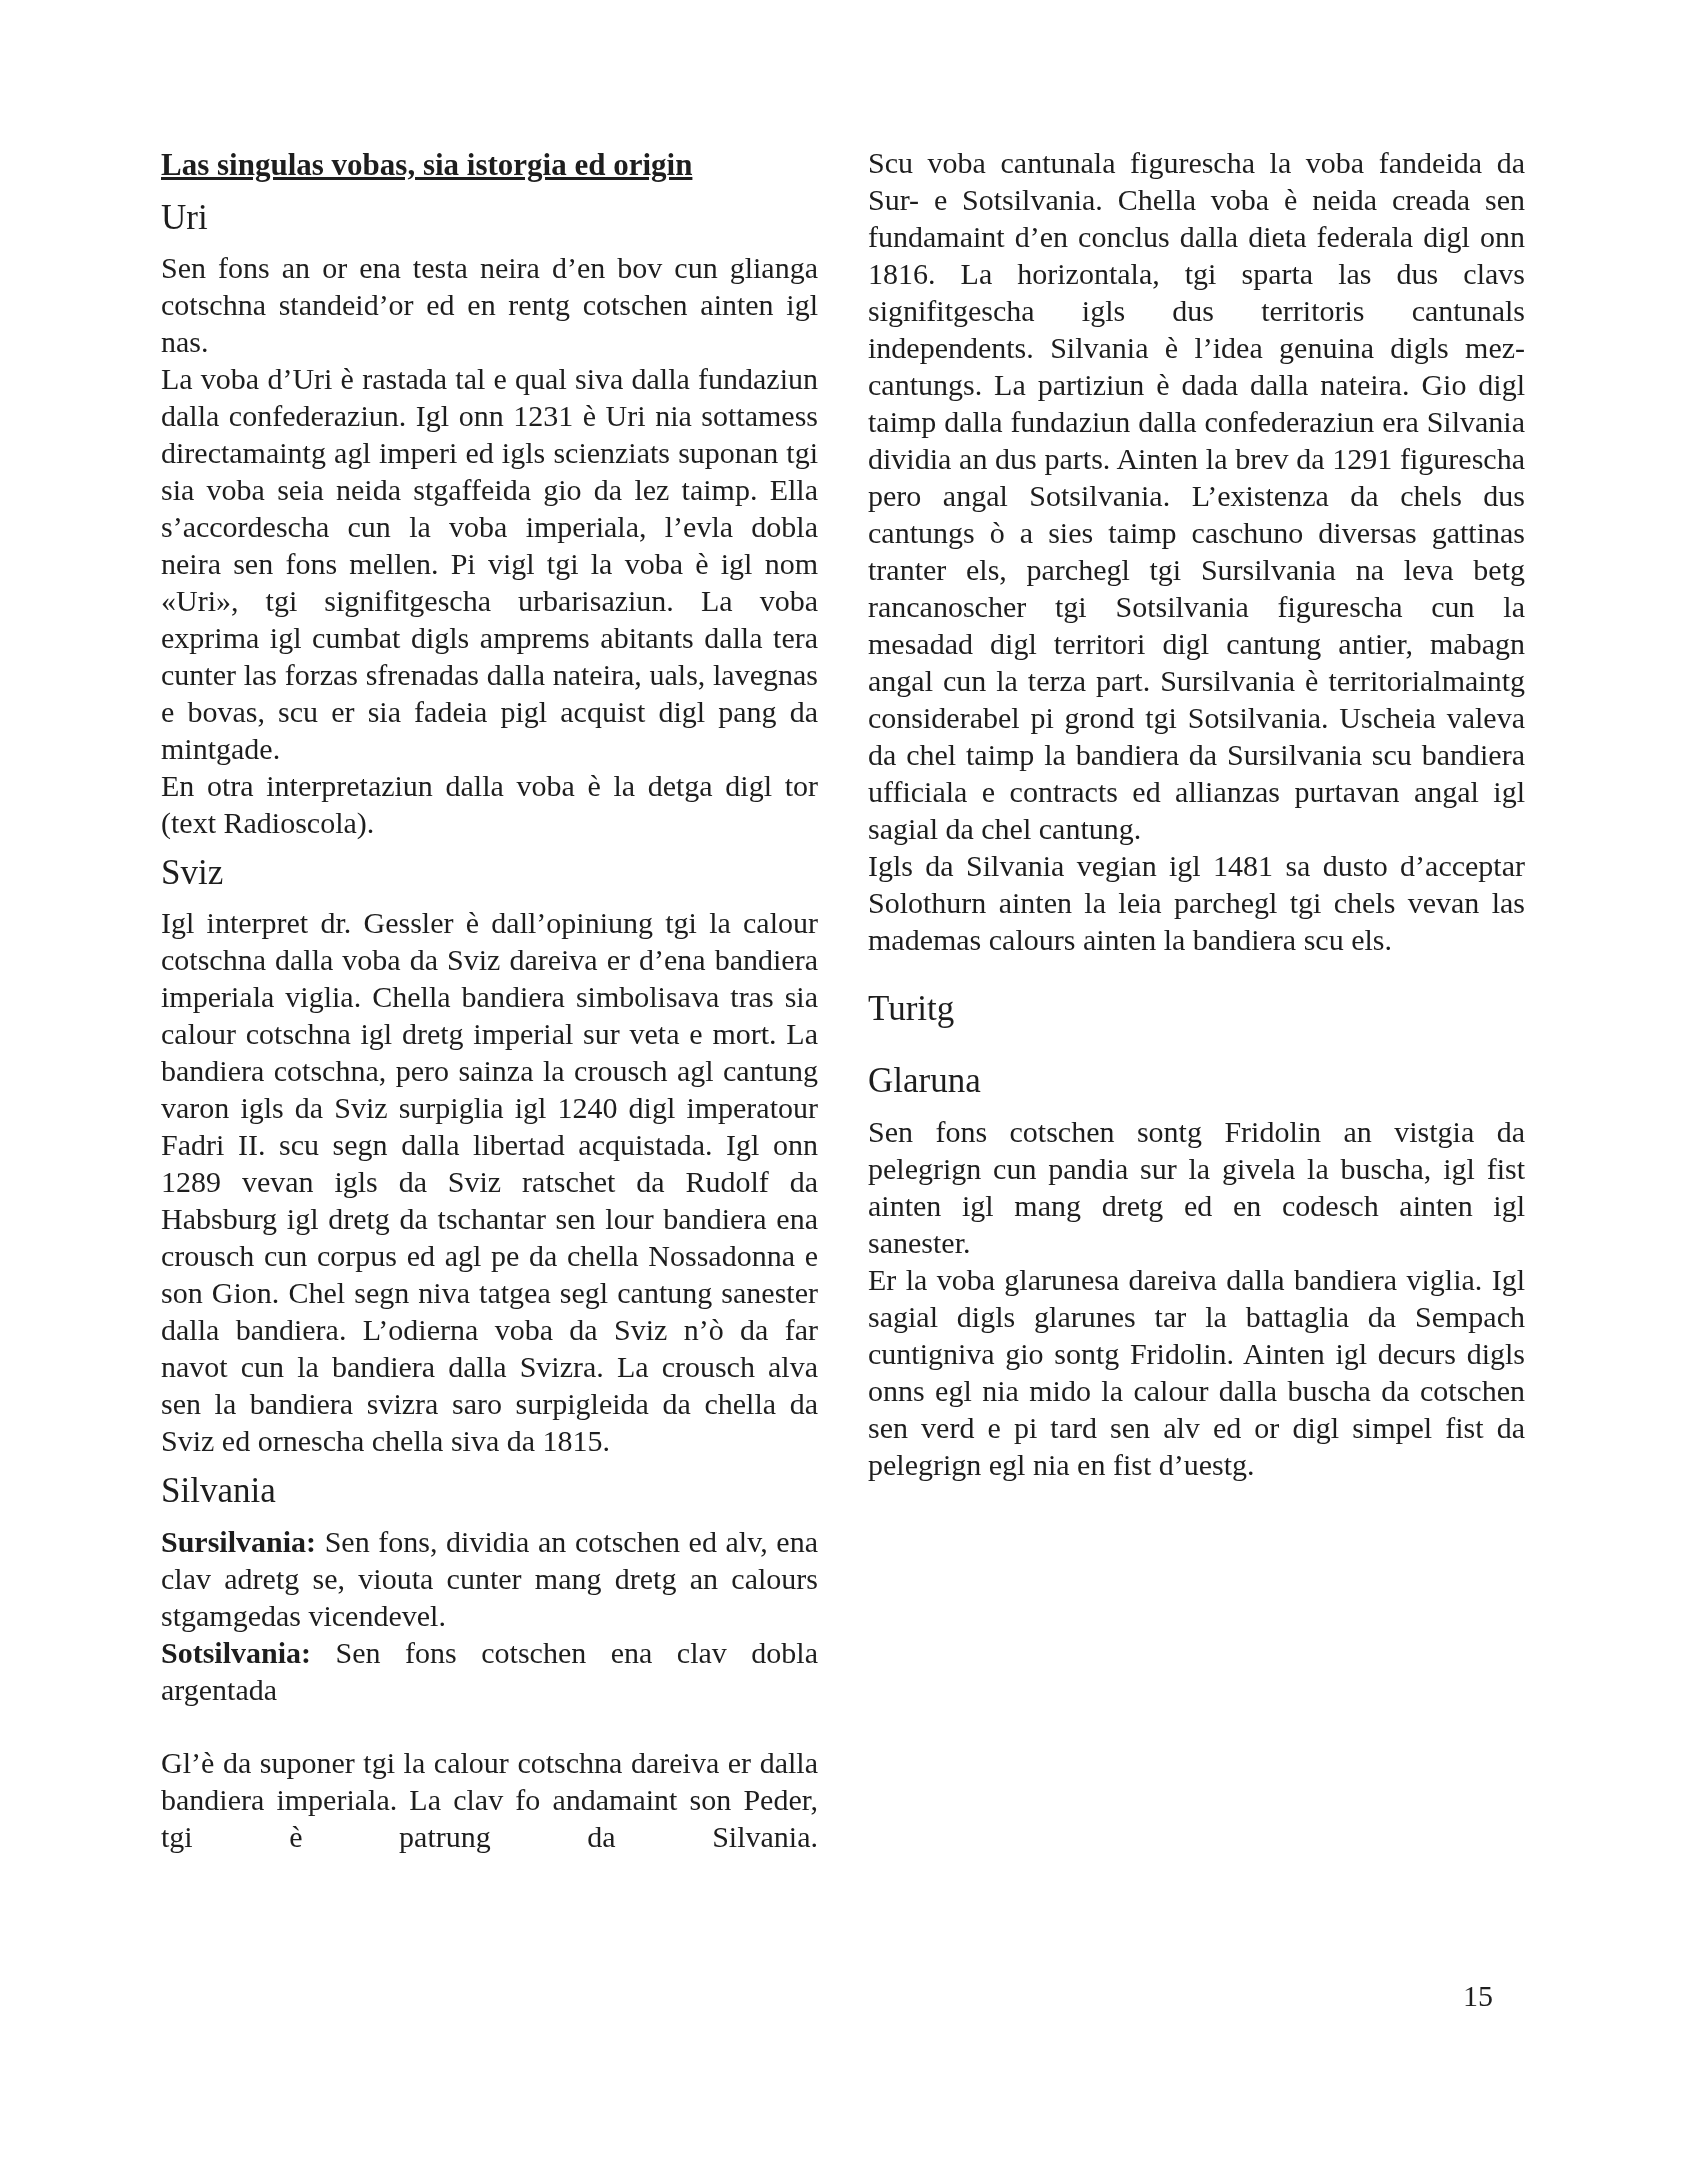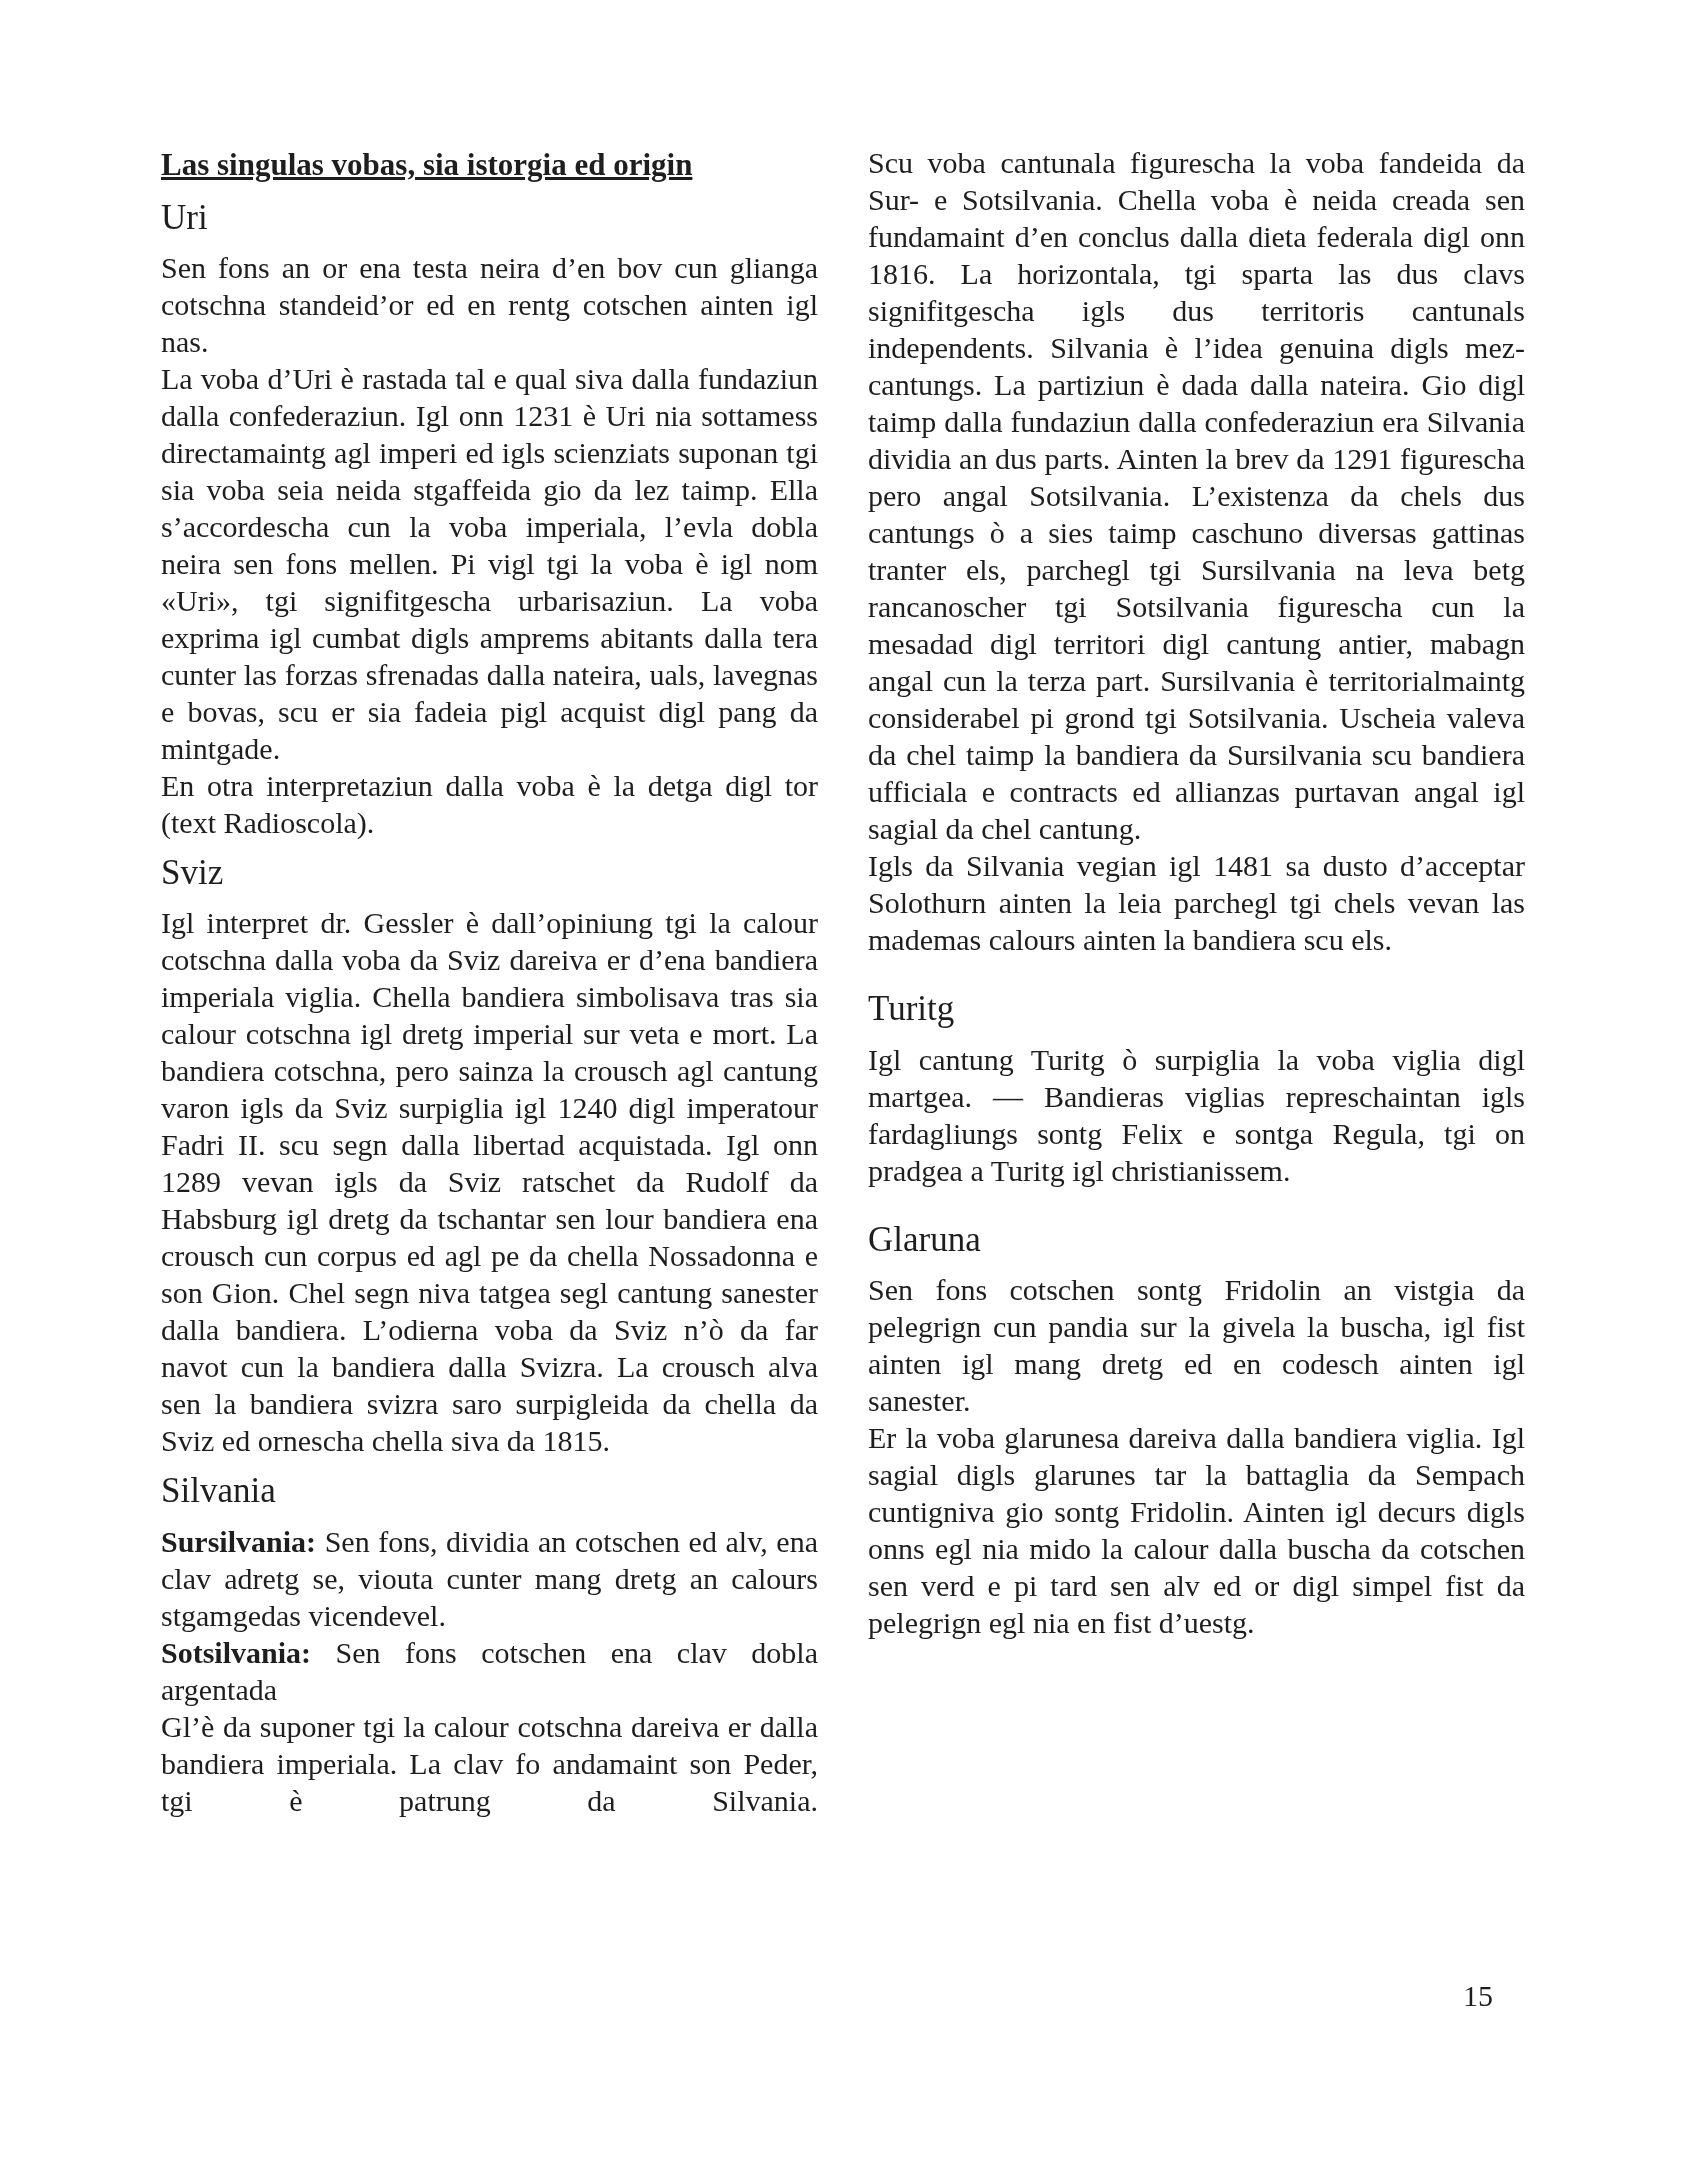--- a/index.html
+++ b/index.html
@@ -36,30 +36,29 @@
   <p class="last-line-left">Sen fons an or ena testa neira d’en bov cun glianga cotschna standeid’or ed en rentg cotschen ainten igl nas.</p>
   <p class="last-line-left">La voba d’Uri è rastada tal e qual siva dalla fundaziun dalla confederaziun. Igl onn 1231 è Uri nia sottamess directamaintg agl imperi ed igls scienziats suponan tgi sia voba seia neida stgaffeida gio da lez taimp. Ella s’accordescha cun la voba imperiala, l’evla dobla neira sen fons mellen. Pi vigl tgi la voba è igl nom «Uri», tgi signifitgescha urbarisaziun. La voba exprima igl cumbat digls amprems abitants dalla tera cunter las forzas sfrenadas dalla nateira, uals, lavegnas e bovas, scu er sia fadeia pigl acquist digl pang da mintgade.</p>
   <p class="last-line-left">En otra interpretaziun dalla voba è la detga digl tor (text Radioscola).</p>
 
   <div class="heading">Sviz</div>
   <p class="last-line-left">Igl interpret dr. Gessler è dall’opiniung tgi la calour cotschna dalla voba da Sviz dareiva er d’ena bandiera imperiala viglia. Chella bandiera simbolisava tras sia calour cotschna igl dretg imperial sur veta e mort. La bandiera cotschna, pero sainza la crousch agl cantung varon igls da Sviz surpiglia igl 1240 digl imperatour Fadri II. scu segn dalla libertad acquistada. Igl onn 1289 vevan igls da Sviz ratschet da Rudolf da Habsburg igl dretg da tschantar sen lour bandiera ena crousch cun corpus ed agl pe da chella Nossadonna e son Gion. Chel segn niva tatgea segl cantung sanester dalla bandiera. L’odierna voba da Sviz n’ò da far navot cun la bandiera dalla Svizra. La crousch alva sen la bandiera svizra saro surpigleida da chella da Sviz ed ornescha chella siva da 1815.</p>
 
   <div class="heading">Silvania</div>
   <p class="last-line-left"><span class="bold">Sursilvania:</span><span> Sen fons, dividia an cotschen ed alv, ena clav adretg se, viouta cunter mang dretg an calours stgamgedas vicendevel.</span></p>
   <p class="last-line-left"><span class="bold">Sotsilvania:</span><span> Sen fons cotschen ena clav dobla argentada</span></p>
-  <p style="text-align-last: justify;">Gl’è da suponer tgi la calour cotschna dareiva er dalla bandiera imperiala. La clav fo andamaint son Peder, tgi è patrung da Silvania.</p>
+  <p style="text-align-last: justify; margin-top: 36px;">Gl’è da suponer tgi la calour cotschna dareiva er dalla bandiera imperiala. La clav fo andamaint son Peder, tgi è patrung da Silvania.</p>
 </div>
 
 <div id="col-right" class="col">
   <p class="last-line-left">Scu voba cantunala figurescha la voba fandeida da Sur- e Sotsilvania. Chella voba è neida creada sen fundamaint d’en conclus dalla dieta federala digl onn 1816. La horizontala, tgi sparta las dus clavs signifitgescha igls dus territoris cantunals independents. Silvania è l’idea genuina digls mez-cantungs. La partiziun è dada dalla nateira. Gio digl taimp dalla fundaziun dalla confederaziun era Silvania dividia an dus parts. Ainten la brev da 1291 figurescha pero angal Sotsilvania. L’existenza da chels dus cantungs ò a sies taimp caschuno diversas gattinas tranter els, parchegl tgi Sursilvania na leva betg rancanoscher tgi Sotsilvania figurescha cun la mesadad digl territori digl cantung antier, mabagn angal cun la terza part. Sursilvania è territorialmaintg considerabel pi grond tgi Sotsilvania. Uscheia valeva da chel taimp la bandiera da Sursilvania scu bandiera ufficiala e contracts ed allianzas purtavan angal igl sagial da chel cantung.</p>
   <p class="last-line-left">Igls da Silvania vegian igl 1481 sa dusto d’acceptar Solothurn ainten la leia parchegl tgi chels vevan las mademas calours ainten la bandiera scu els.</p>
 
 
   <div class="heading big-gap">Turitg</div>
-  <p class="last-line-left">Igl cantung Turitg ò surpiglia la voba viglia digl martgea. — Bandieras viglias represchaintan igls fardagliungs sontg Felix e sontga Regula, tgi on pradgea a Turitg igl christianissem.</p>
 
   <div class="heading big-gap">Glaruna</div>
   <p class="last-line-left">Sen fons cotschen sontg Fridolin an vistgia da pelegrign cun pandia sur la givela la buscha, igl fist ainten igl mang dretg ed en codesch ainten igl sanester.</p>
   <p class="last-line-left">Er la voba glarunesa dareiva dalla bandiera viglia. Igl sagial digls glarunes tar la battaglia da Sempach cuntigniva gio sontg Fridolin. Ainten igl decurs digls onns egl nia mido la calour dalla buscha da cotschen sen verd e pi tard sen alv ed or digl simpel fist da pelegrign egl nia en fist d’uestg.</p>
 </div>
 
 <div class="page-number">15</div>
 
 
 </body></html>

